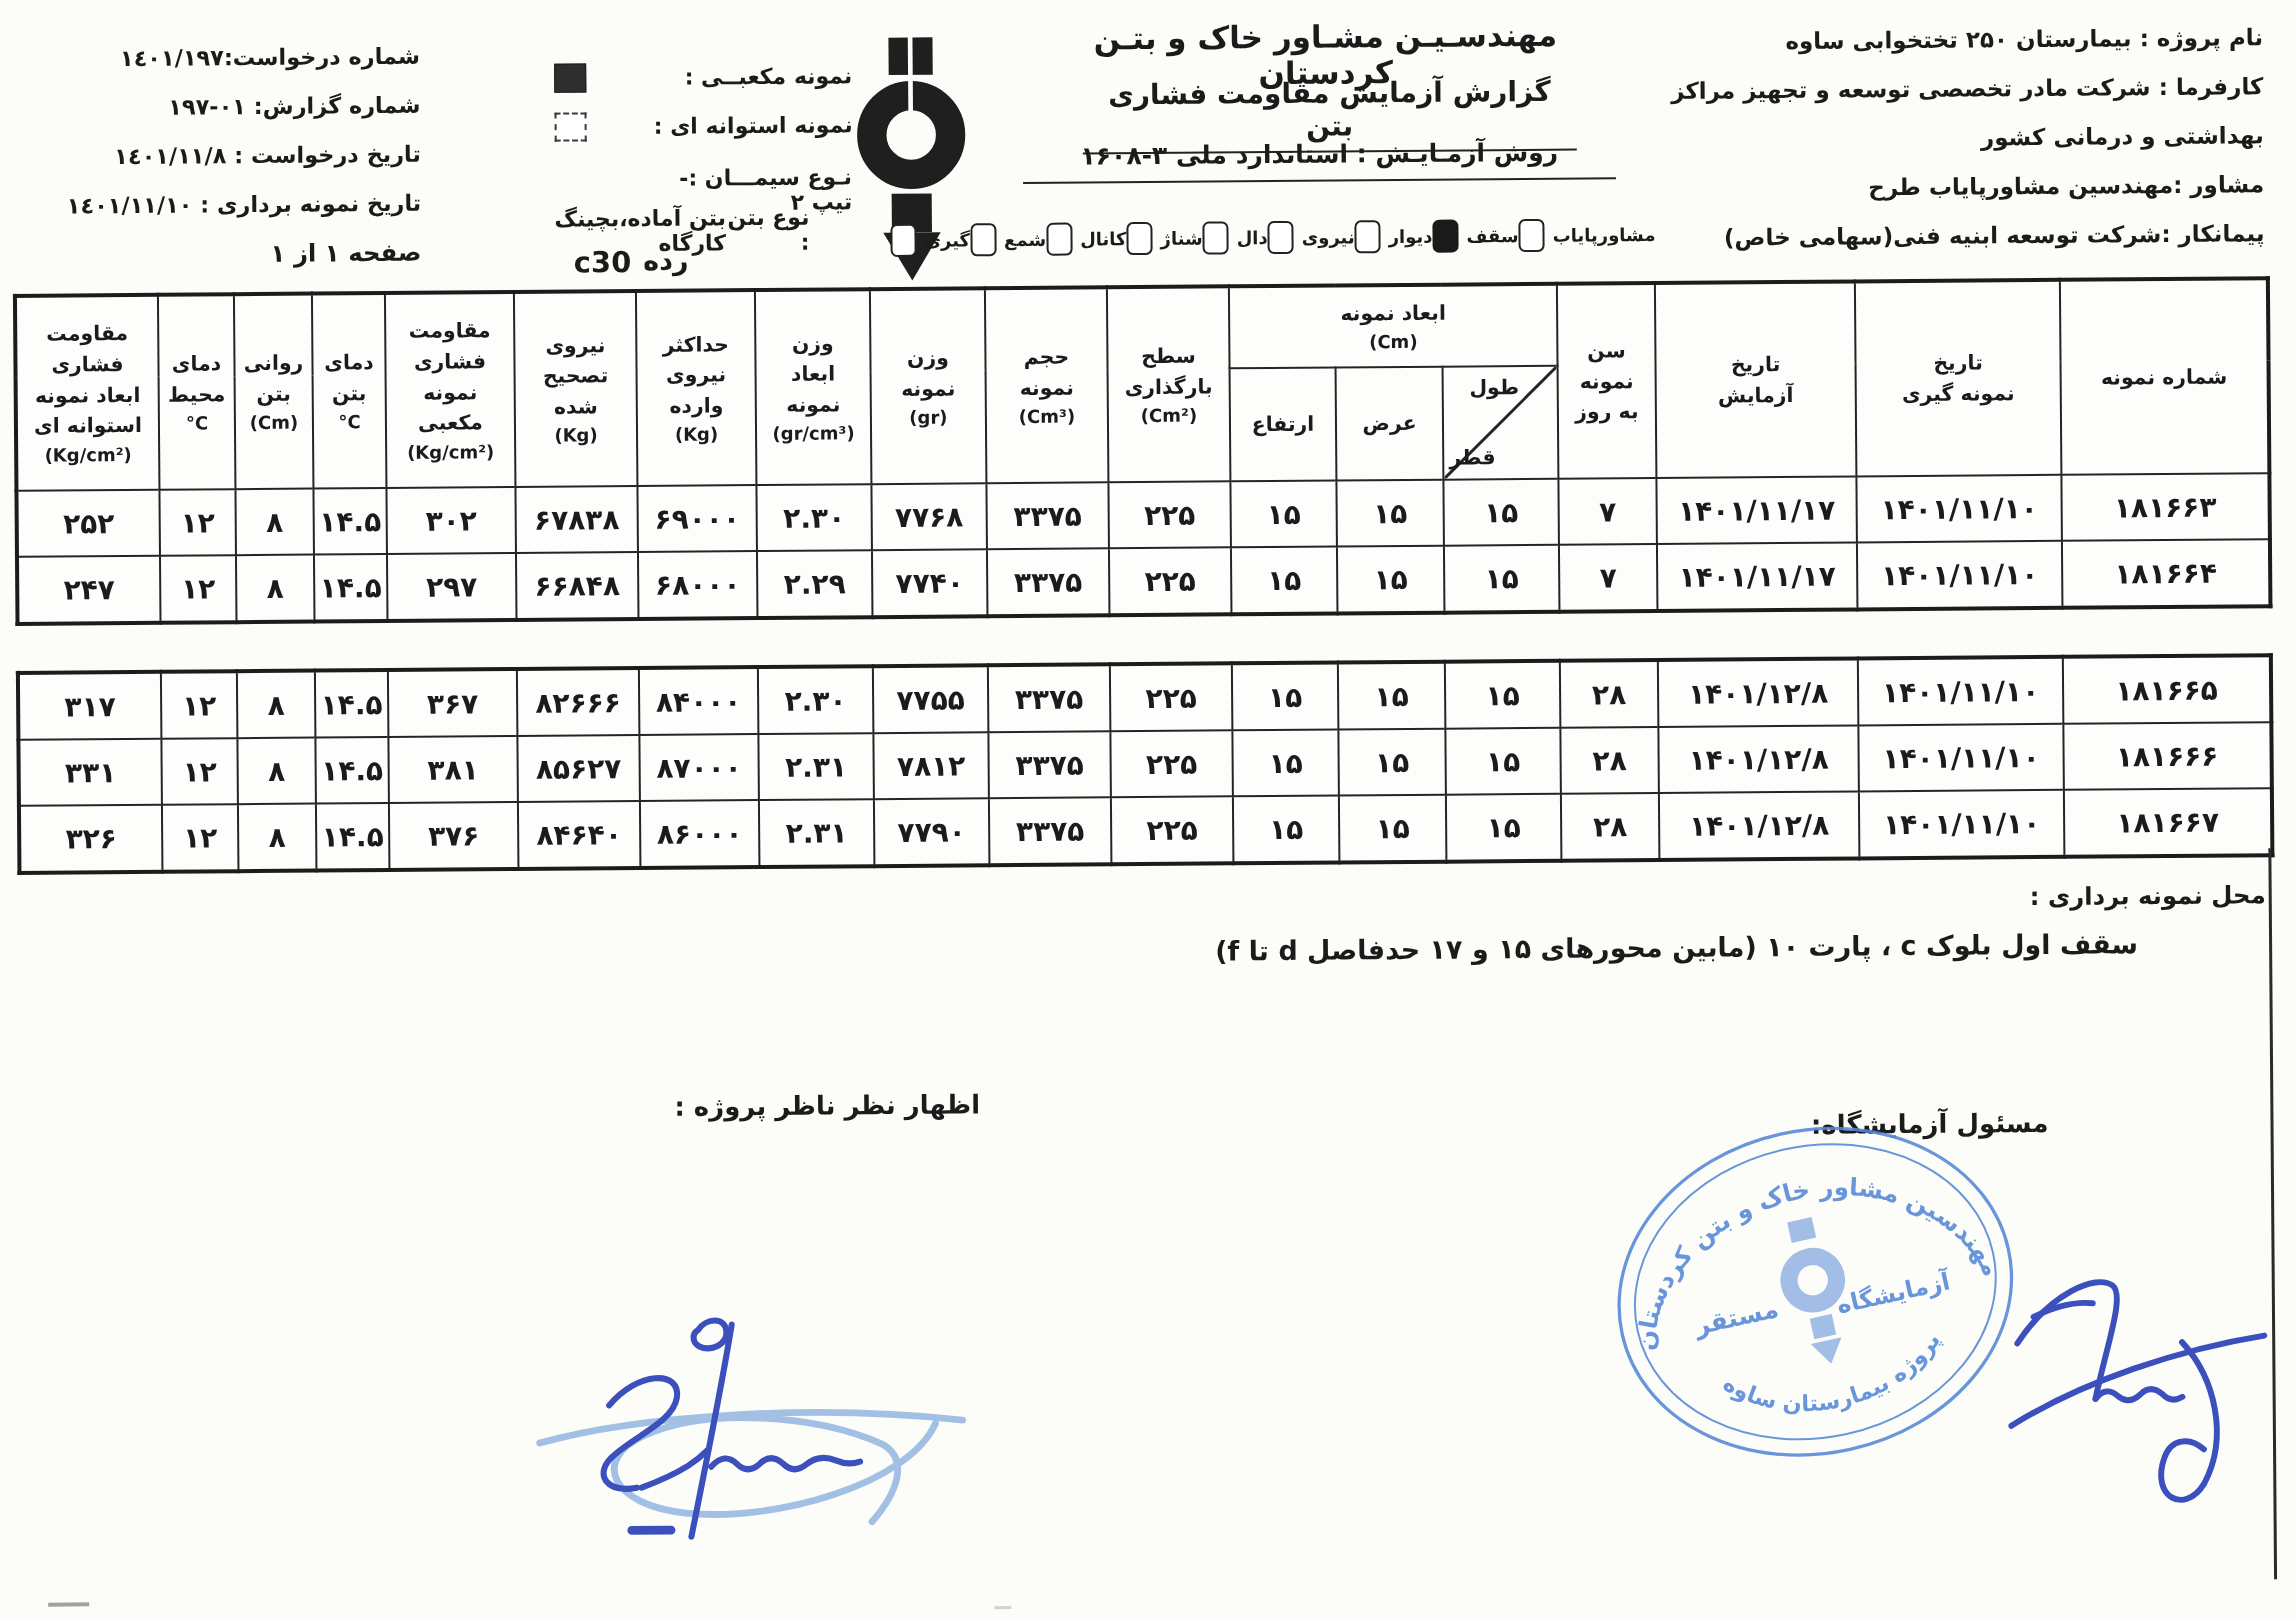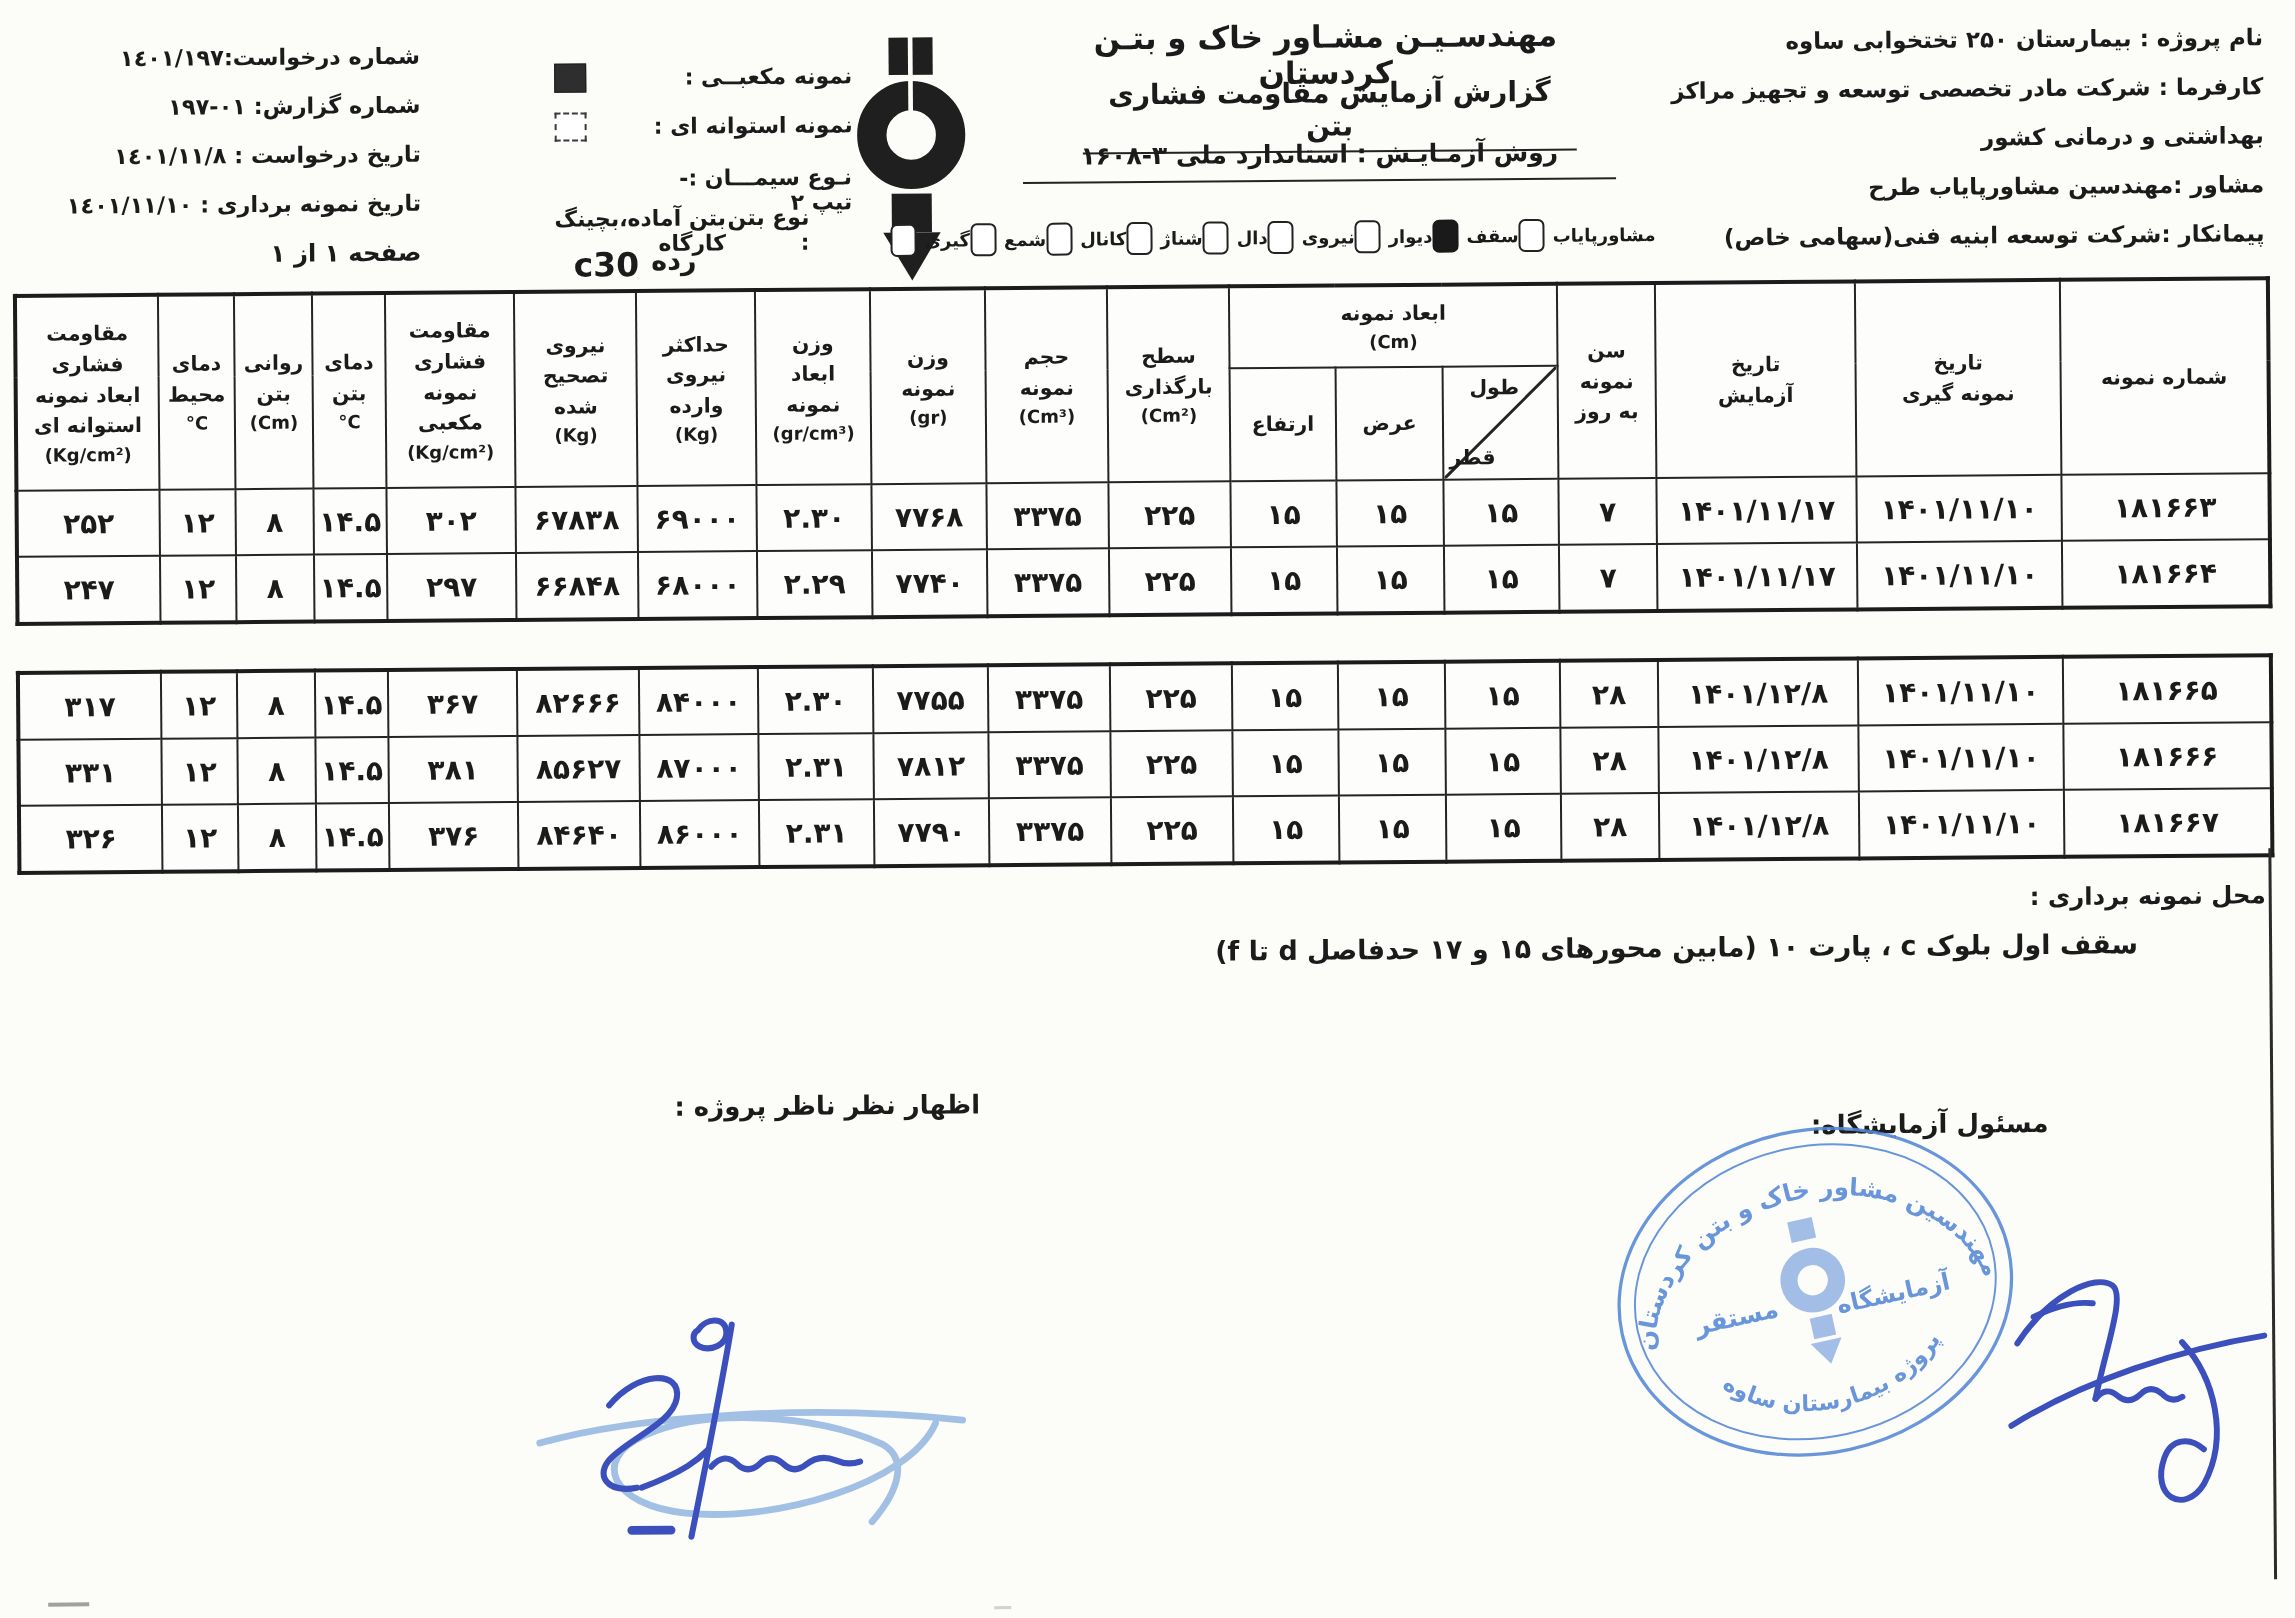--- a/index.html
+++ b/index.html
@@ -31,21 +31,21 @@
   .sq{width:32px;height:29px;box-sizing:border-box;}
   .sq.filled{background:#2e2e2e;border:1.3px solid #1d1d1d;}
   .sq.empty{border:2px dashed #3a3a3a;background:#fff;}
 
   .cement-line{position:absolute;top:162px;left:659px;width:198px;text-align:right;
     font-size:22px;font-weight:700;}
   .concrete-row{position:absolute;top:202px;left:521px;width:293px;
     display:flex;justify-content:space-between;direction:rtl;font-size:22px;font-weight:700;}
   .grade-line{position:absolute;top:241px;left:578px;font-size:27px;font-weight:700;
     display:flex;gap:12px;direction:rtl;}
-  .grade-line .latin{font-size:33px;}
+  .grade-line .latin{font-size:29px;}
 
   .usage-row{position:absolute;top:217px;left:917px;width:743px;height:42px;
     display:flex;justify-content:space-between;align-items:center;direction:rtl;}
   .u-item{display:flex;align-items:center;gap:8px;direction:rtl;}
   .u-label{font-size:18px;font-weight:700;white-space:nowrap;}
   .cb{width:26px;height:33px;border:2.6px solid #222;border-radius:6.6px;box-sizing:border-box;background:#fff;}
   .cb.checked{background:#1a1a1a;border-color:#1a1a1a;}
 
   
   .logo{position:absolute;top:33px;left:857px;}

